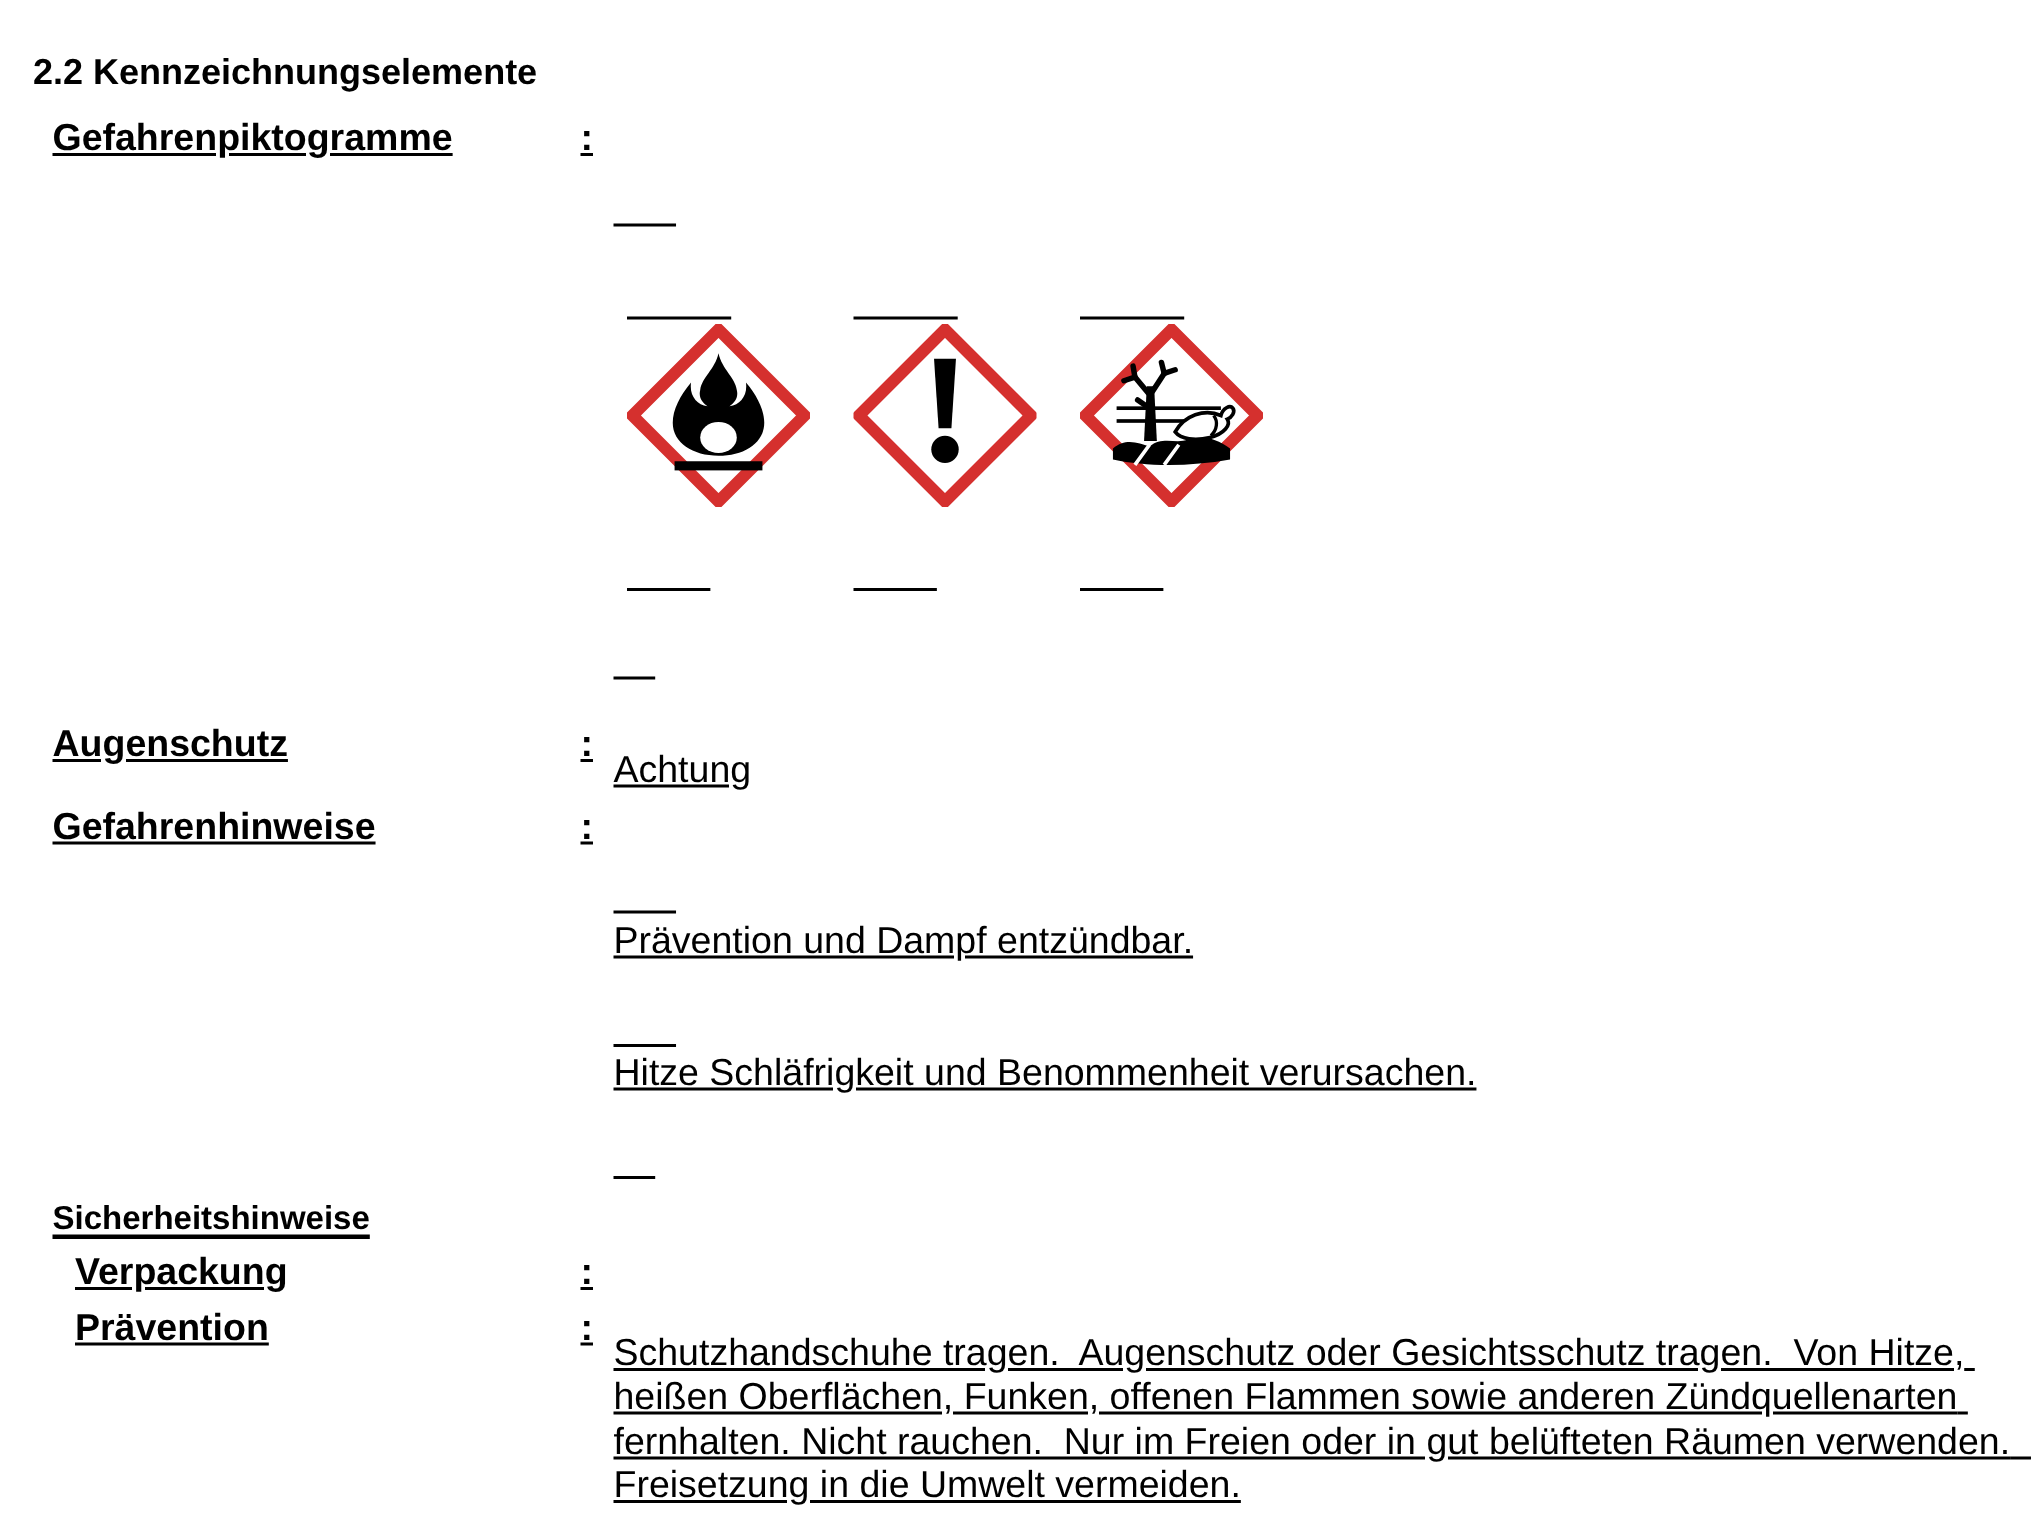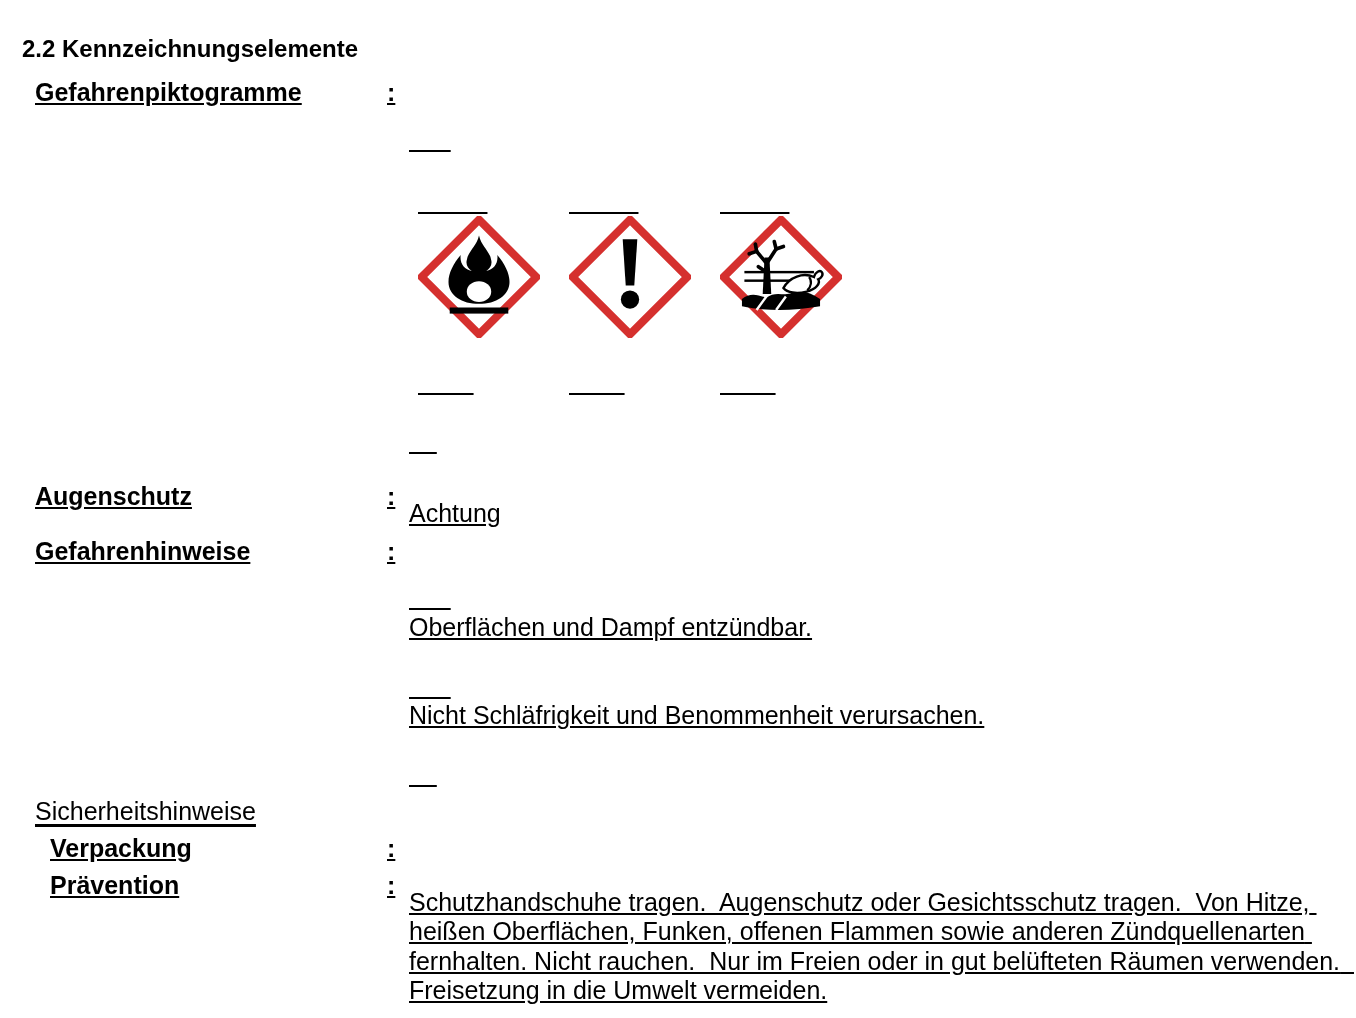--- a/index.html
+++ b/index.html
@@ -30,21 +30,21 @@
     flex: 0 0 22px;
     font-weight: bold; font-size: 25px; line-height: 29.5px;
   }
   .value {
     flex: 0 0 942px; max-width: 942px;
     font-size: 25px; line-height: 29.5px;
     white-space: pre-wrap;
     margin-top: 17px;
   }
   .heading {
-    font-weight: normal; font-size: 25px; line-height: 29.5px;
+    font-weight: bold; font-size: 22px; line-height: 29.5px;
     text-decoration: underline;
     text-decoration-thickness: 2.5px;
     text-underline-offset: 4px;
     padding-left: 13px;
   }
   .picto-strip { display: flex; gap: 29px; padding-left: 9px; margin-top: 3px; }
   .picto { width: 122px; height: 122px; display: block; }
   .ghs-diamond {
     fill: #ffffff;
     stroke: var(--ghs-red, #d5302e);
@@ -118,22 +118,22 @@
   <div class="row mb8">
     <div class="label">Augenschutz</div>
     <div class="colon">:</div>
     <div class="value">Achtung</div>
   </div>
 
   <div class="row mb7">
     <div class="label">Gefahrenhinweise</div>
     <div class="colon">:</div>
     <div class="value">
-      <div>Oberflächen und Dampf entzündbar.</div>
-      <div>Nicht Schläfrigkeit und Benommenheit verursachen.</div>
+      <div>Prävention und Dampf entzündbar.</div>
+      <div>Hitze Schläfrigkeit und Benommenheit verursachen.</div>
     </div>
   </div>
 
   <div class="heading mb8">Sicherheitshinweise</div>
 
   <div class="row sub mb7">
     <div class="label">Verpackung</div>
     <div class="colon">:</div>
   </div>
 

